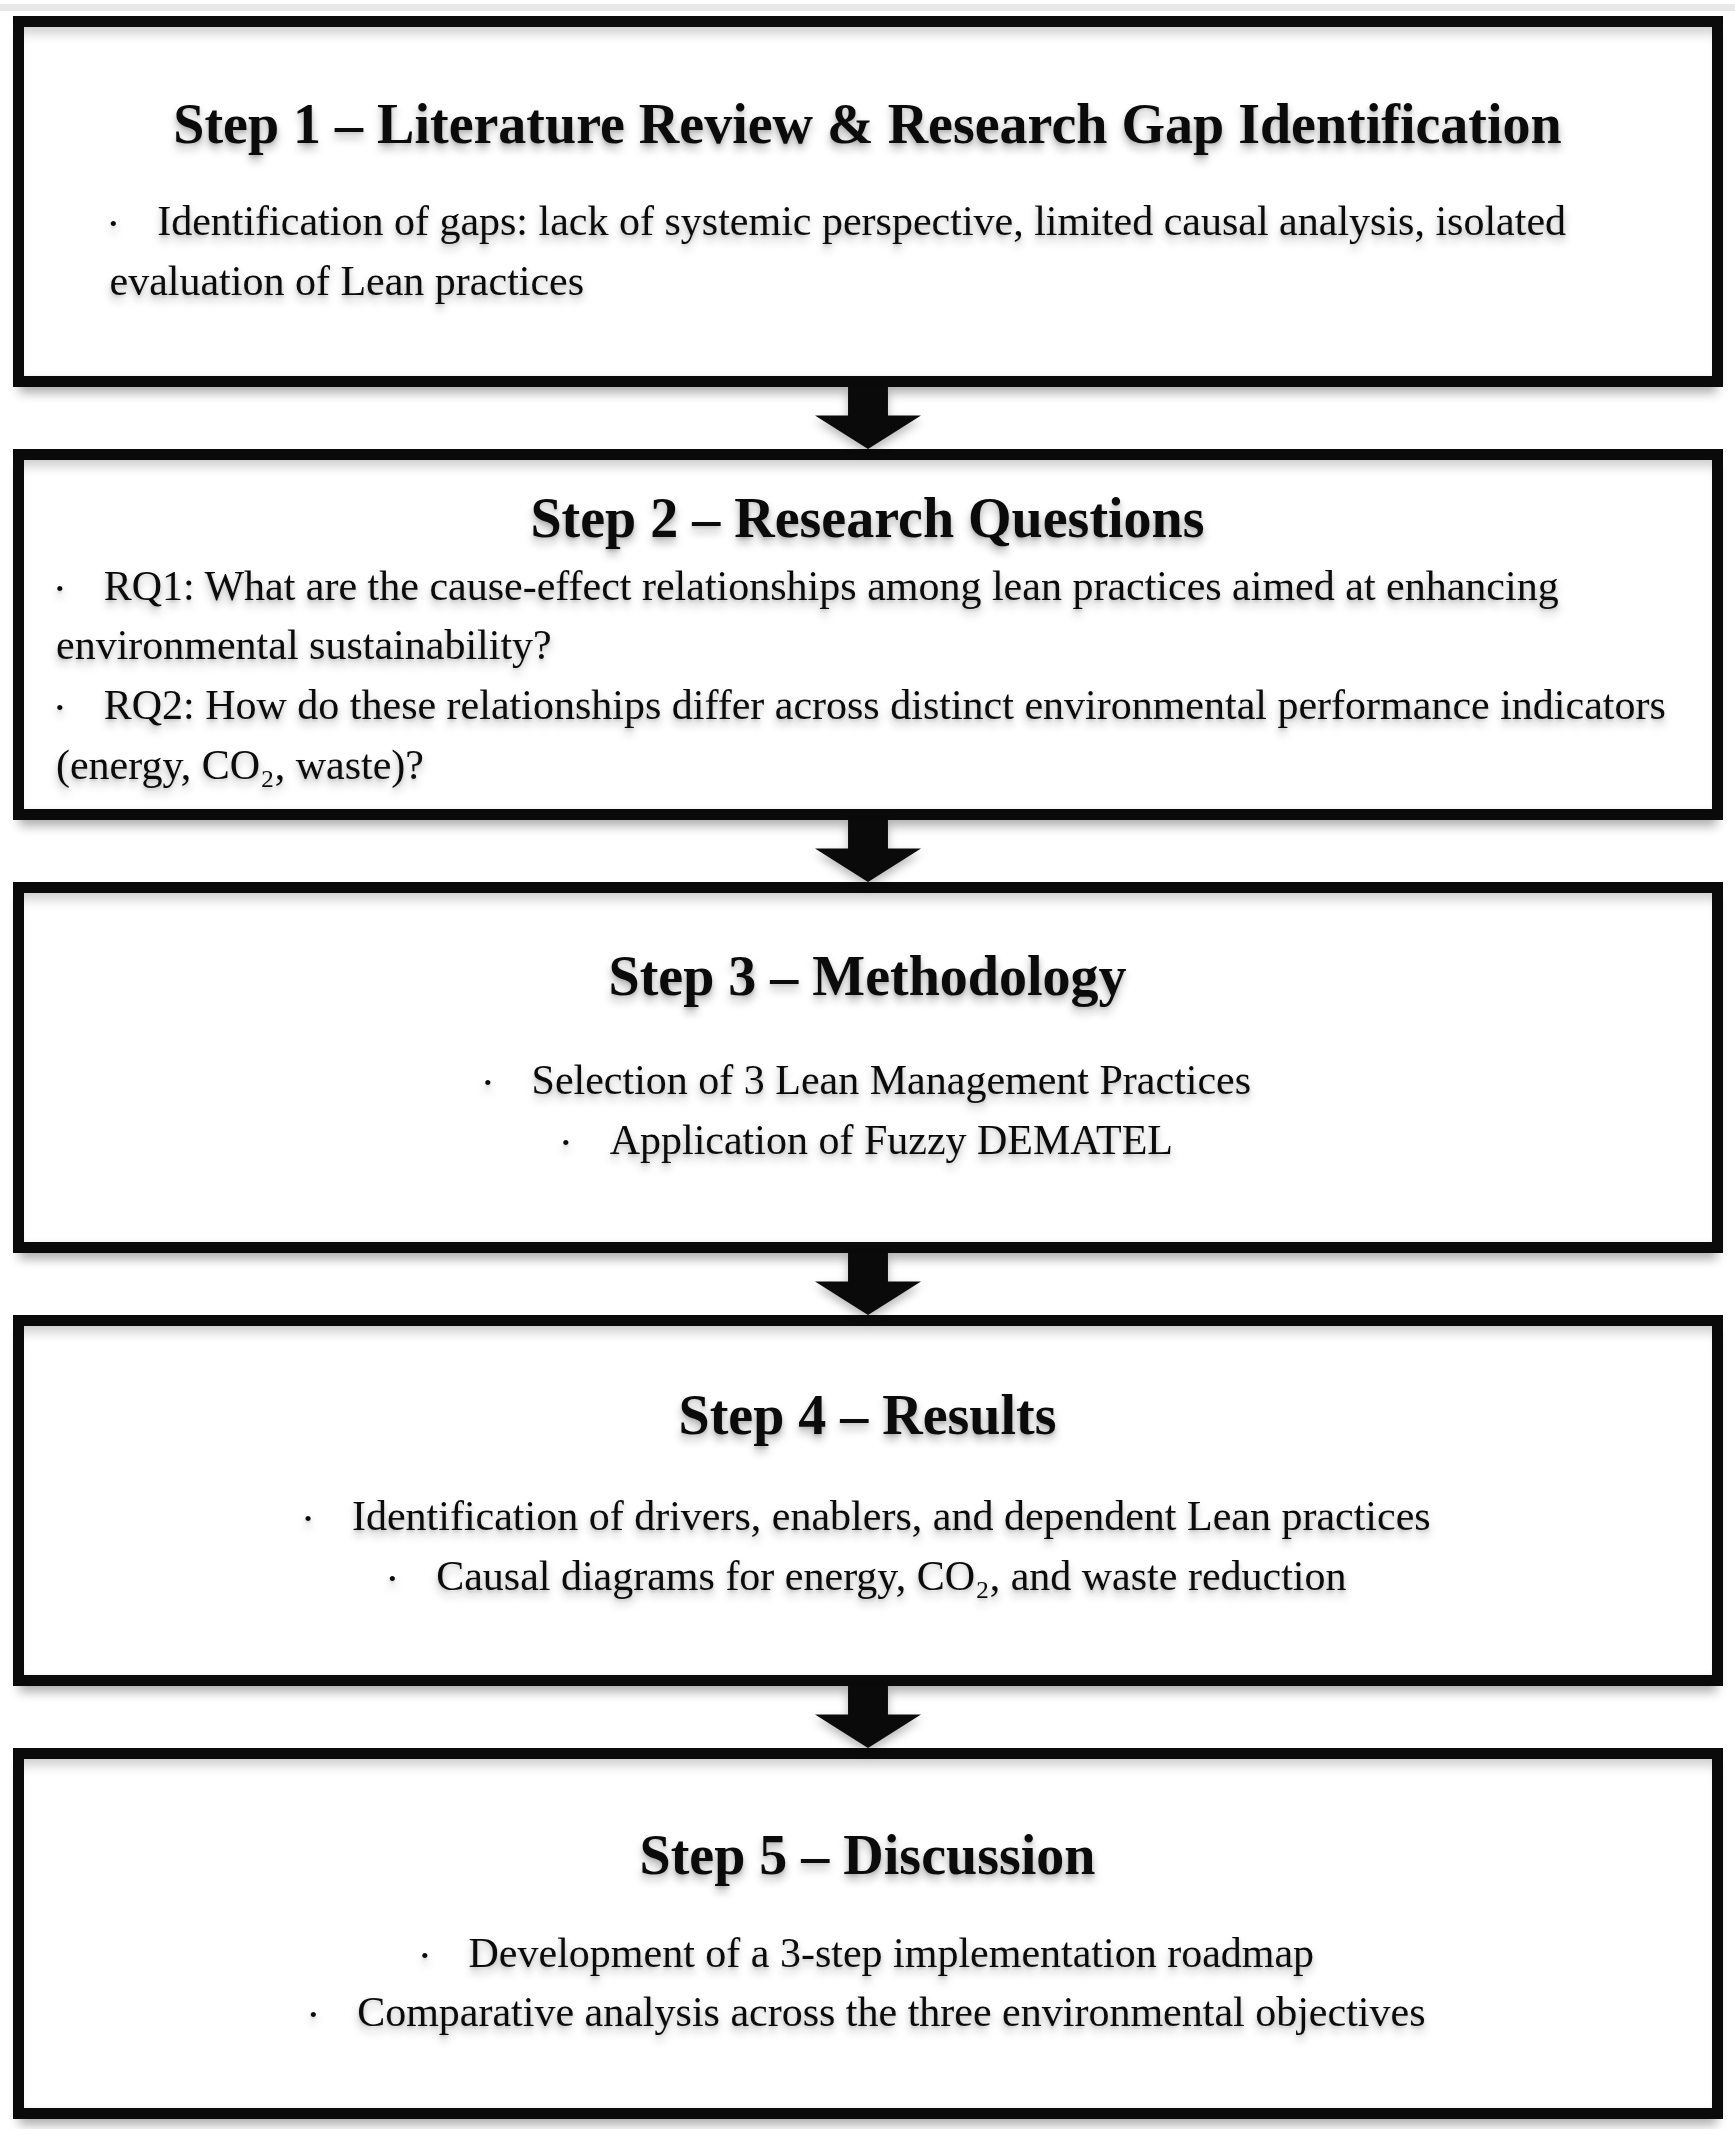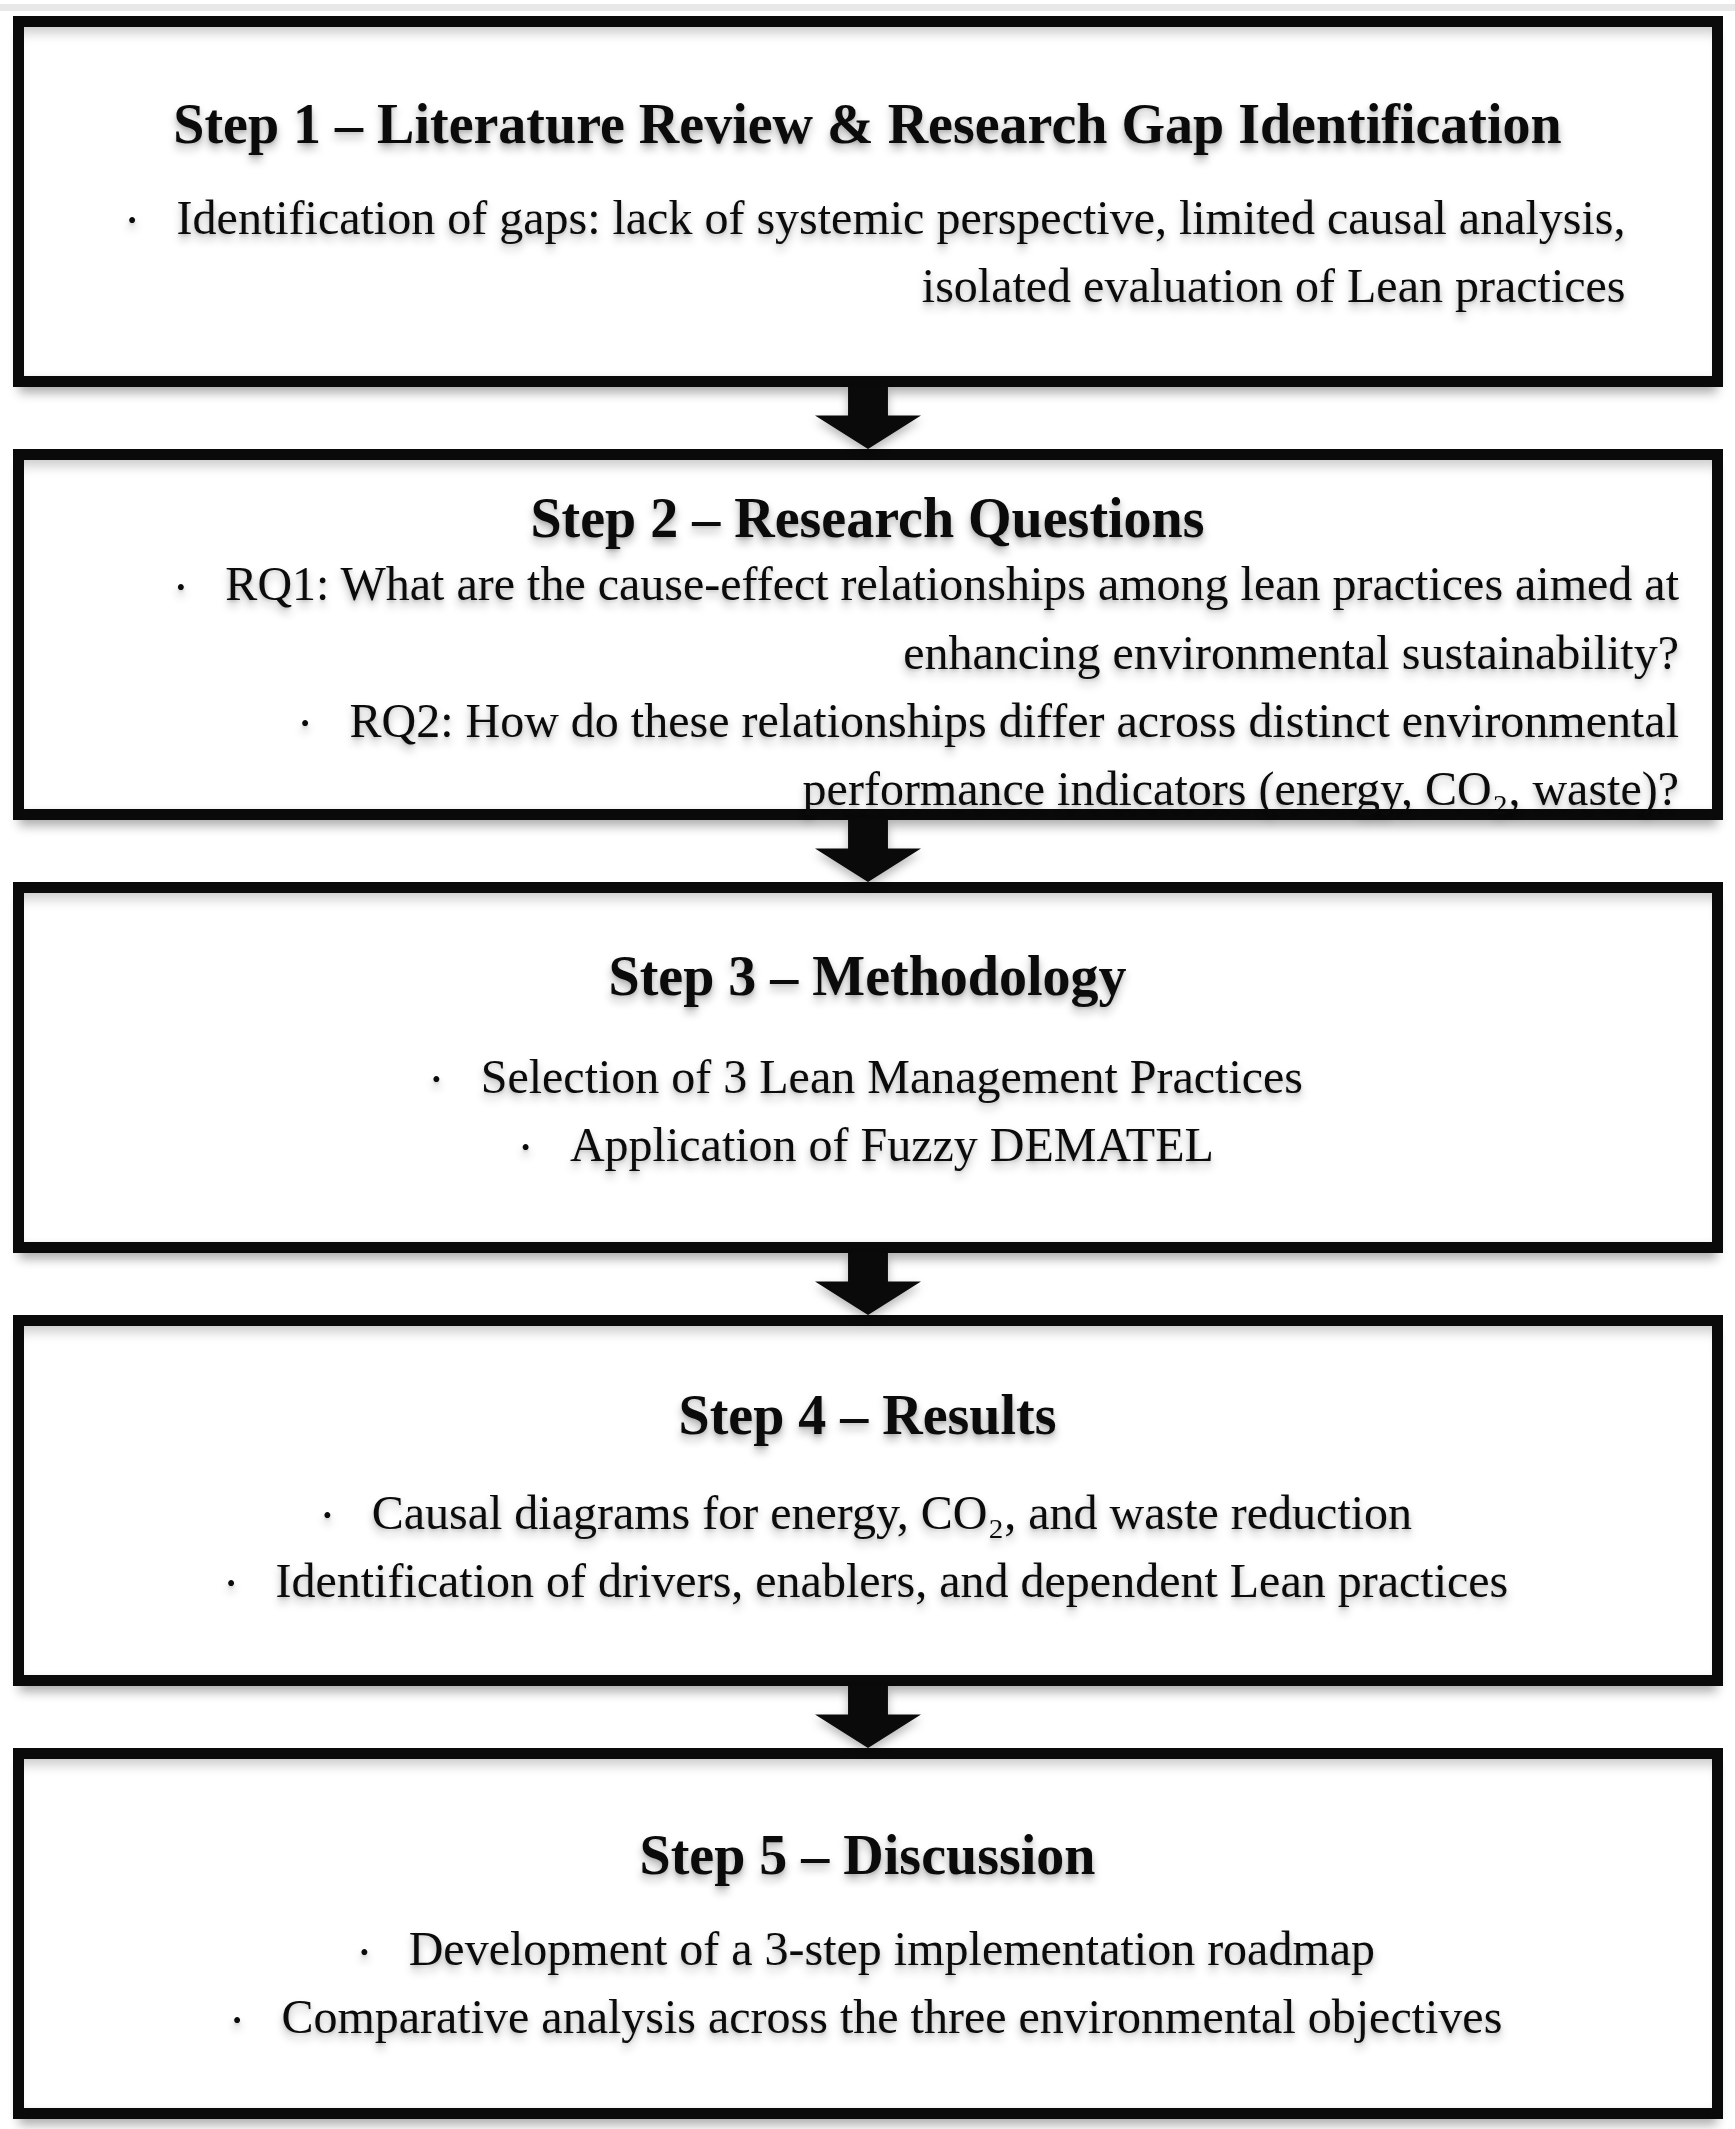--- a/index.html
+++ b/index.html
@@ -60,23 +60,23 @@
     display: flex;
     flex-direction: column;
     justify-content: center;
     align-items: center;
     padding-bottom: 29px;
   }
   .step-2 .bullets { padding-bottom: 7.5px; width: 98%; }
   .bullet {
     margin: 0;
     max-width: 1623px;
-    font-size: 48px;
+    font-size: 42px;
     line-height: 1.42;
-    text-align: right;
+    text-align: left;
     text-shadow: 0 6.2px 8.7px rgba(0,0,0,0.26), 0 1.9px 3.1px rgba(0,0,0,0.14);
   }
   .step-1 .bullet { max-width: 1516px; }
   .marker {
     font-size: 0.52em;
     vertical-align: 0.18em;
     margin-right: 40px;
   }
   .arrow-row {
     height: 62px;
@@ -134,22 +134,22 @@
 
   <div class="arrow-row">
     <svg class="arrow" viewBox="0 0 170 100" preserveAspectRatio="none" aria-hidden="true">
         <path d="M53,0 H117 V46 H170 L85,100 L0,46 H53 Z"></path>
       </svg>
   </div>
 
   <section class="box step-4">
     <h2 class="title">Step 4 – Results</h2>
     <div class="bullets">
+      <p class="bullet"><span class="marker">•</span><span class="btext">Identification of drivers, enablers, and dependent Lean practices</span></p>
       <p class="bullet"><span class="marker">•</span><span class="btext">Causal diagrams for energy, CO₂, and waste reduction</span></p>
-      <p class="bullet"><span class="marker">•</span><span class="btext">Identification of drivers, enablers, and dependent Lean practices</span></p>
     </div>
   </section>
 
   <div class="arrow-row">
     <svg class="arrow" viewBox="0 0 170 100" preserveAspectRatio="none" aria-hidden="true">
         <path d="M53,0 H117 V46 H170 L85,100 L0,46 H53 Z"></path>
       </svg>
   </div>
 
   <section class="box step-5">

